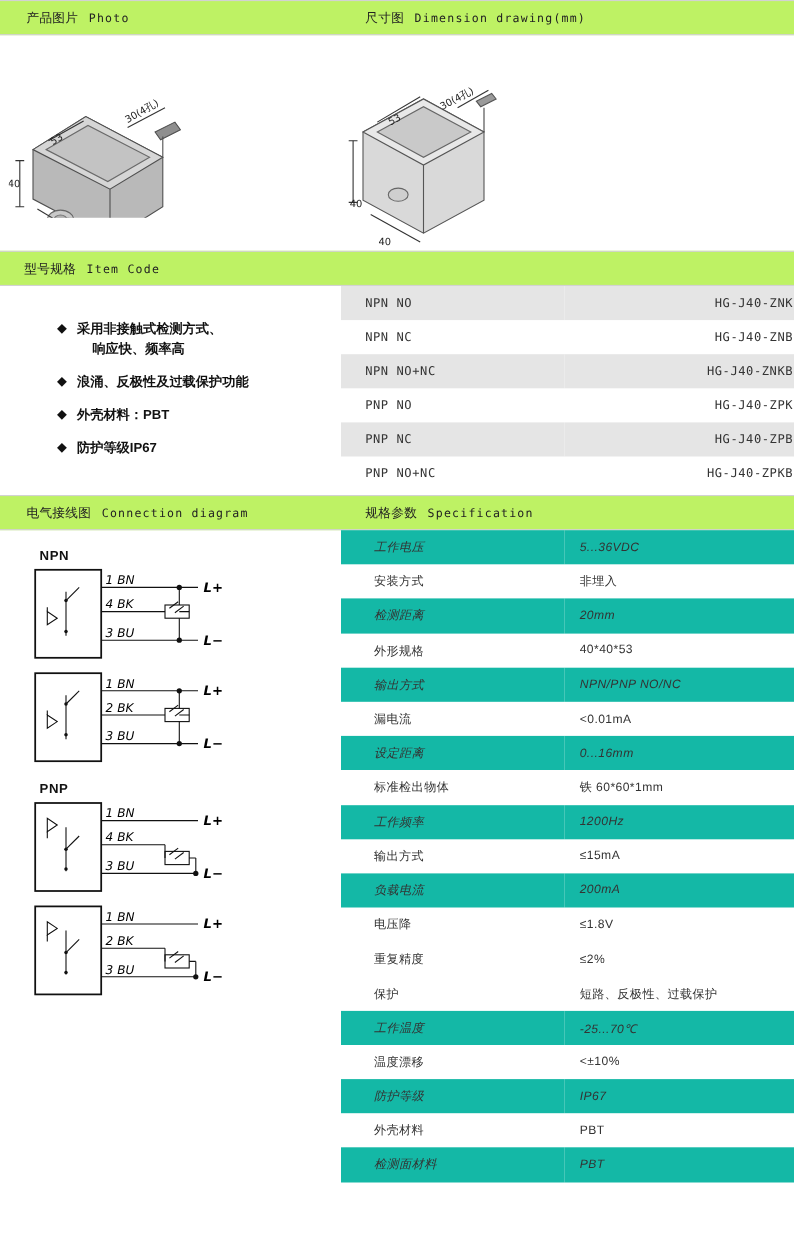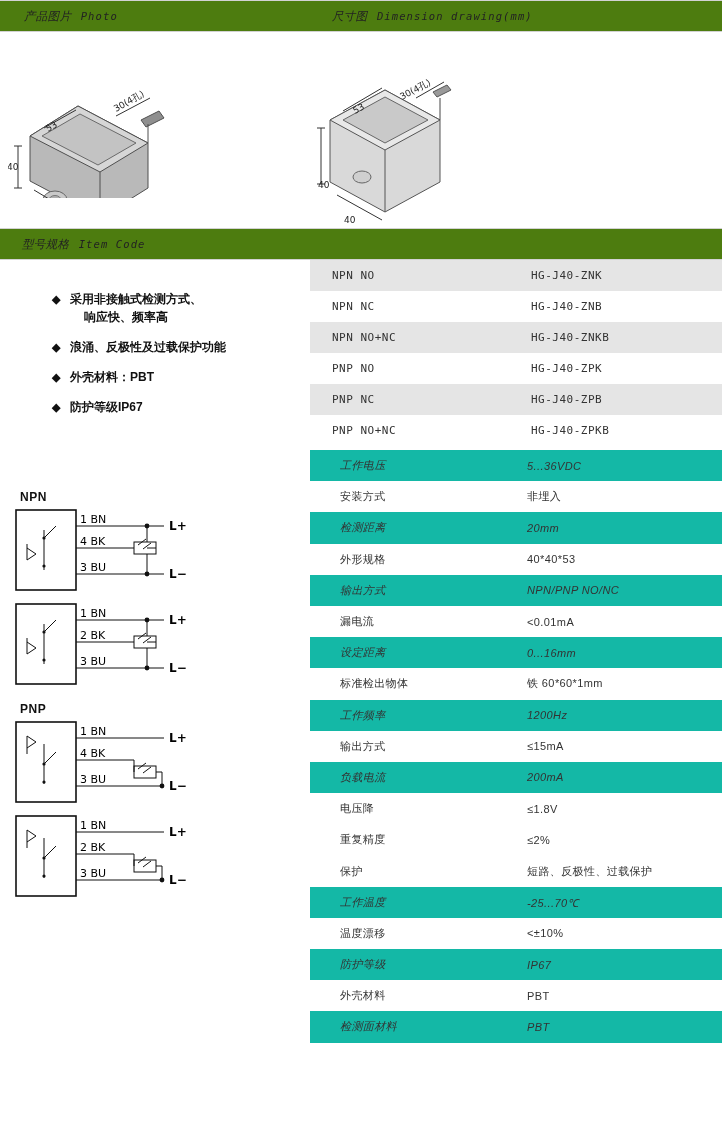--- a/index.html
+++ b/index.html
@@ -7,27 +7,26 @@
     width:722px;
     background:#ffffff;
     font-family:"Liberation Sans", sans-serif;
     color:#111;
     -webkit-font-smoothing:none;
   }
   .page{position:relative;width:722px;height:1130px;overflow:hidden;}
 
   
   .bar{
-    background:#4d7c0f;
+    background:#bef264;
     height:30px;
     display:flex;
     align-items:center;
     border-top:1px solid #d2d2d2;
     border-bottom:1px solid #d2d2d2;
-    font-style:italic;
   }
   .bar .cell{
     font-size:11.5px;
     color:#222;
     letter-spacing:.3px;
     padding-left:24px;
     box-sizing:border-box;
   }
   .bar .cell.left{width:310px;}
   .bar .cell.right{width:412px;padding-left:22px;}
@@ -60,41 +59,41 @@
   .codes{margin-left:310px;width:412px;}
   .codes table{border-collapse:collapse;width:100%;}
   .codes td{
     height:29px;
     font-size:11px;
     color:#333;
     padding-left:22px;
     font-family:"DejaVu Sans Mono", monospace;
     letter-spacing:.5px;
   }
-  .codes td.v{padding-left:18px;}
+  .codes td.v{padding-left:18px;text-align:right;}
   .codes tr.alt td{background:#e5e5e5;}
 
   
   .sec3{position:relative;}
-  .wiring{position:absolute;left:0;top:0;width:310px;margin-top:24px;}
+  .wiring{position:absolute;left:16px;top:0;width:310px;}
   .specs{margin-left:310px;width:412px;}
   .specs table{border-collapse:collapse;width:100%;}
   .specs td{
     height:29.2px;
     font-size:11px;
     color:#333;
     padding-left:30px;
     letter-spacing:.4px;
   }
   .specs td.v{padding-left:14px;}
   .specs tr.alt td{background:#14b8a6;font-style:italic;}
 
   
   .wlabel{font-size:12px;font-weight:bold;margin:16px 0 4px 20px;letter-spacing:.5px;}
-  .wrap-diagram{margin:0 0 10px 14px;}
+  .wrap-diagram{margin:0 0 10px 14px;font-style:italic;}
   svg{display:block;}
   .dimsvg{display:block;}
 </style>
 </head>
 <body>
 
 <div class="page">
 
   <div class="bar">
     <div class="cell left">
@@ -194,20 +193,30 @@
           </tr>
           <tr>
             <td>PNP NO+NC</td>
             <td class="v">HG-J40-ZPKB</td>
           </tr>
         </tbody>
       </table>
     </div>
   </div>
 
+  <div class="bar">
+    <div class="cell left">
+      <span class="cn">电气接线图</span>
+      <span class="en">Connection diagram</span>
+    </div>
+    <div class="cell right">
+      <span class="cn">规格参数</span>
+      <span class="en">Specification</span>
+    </div>
+  </div>
 
   <div class="sec3">
 
     <div class="wiring">
       <div class="wlabel">NPN</div>
 
       <div class="wrap-diagram">
         <svg width="220" height="84" viewBox="0 0 220 84">
           <rect x="2" y="2" width="60" height="80" fill="none" stroke="#111" stroke-width="1.6"></rect>
           <polygon points="13,40 13,52 22,46" fill="none" stroke="#111"></polygon>

